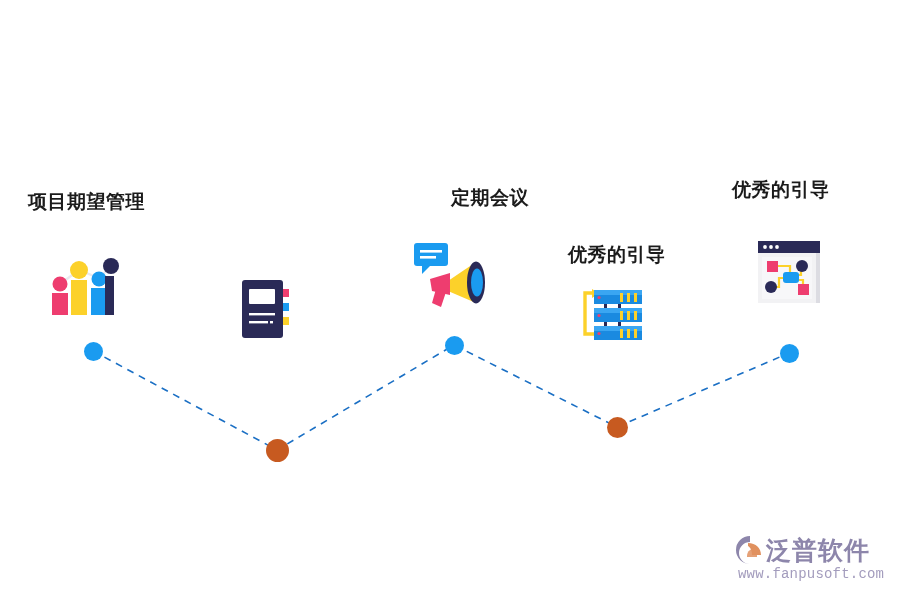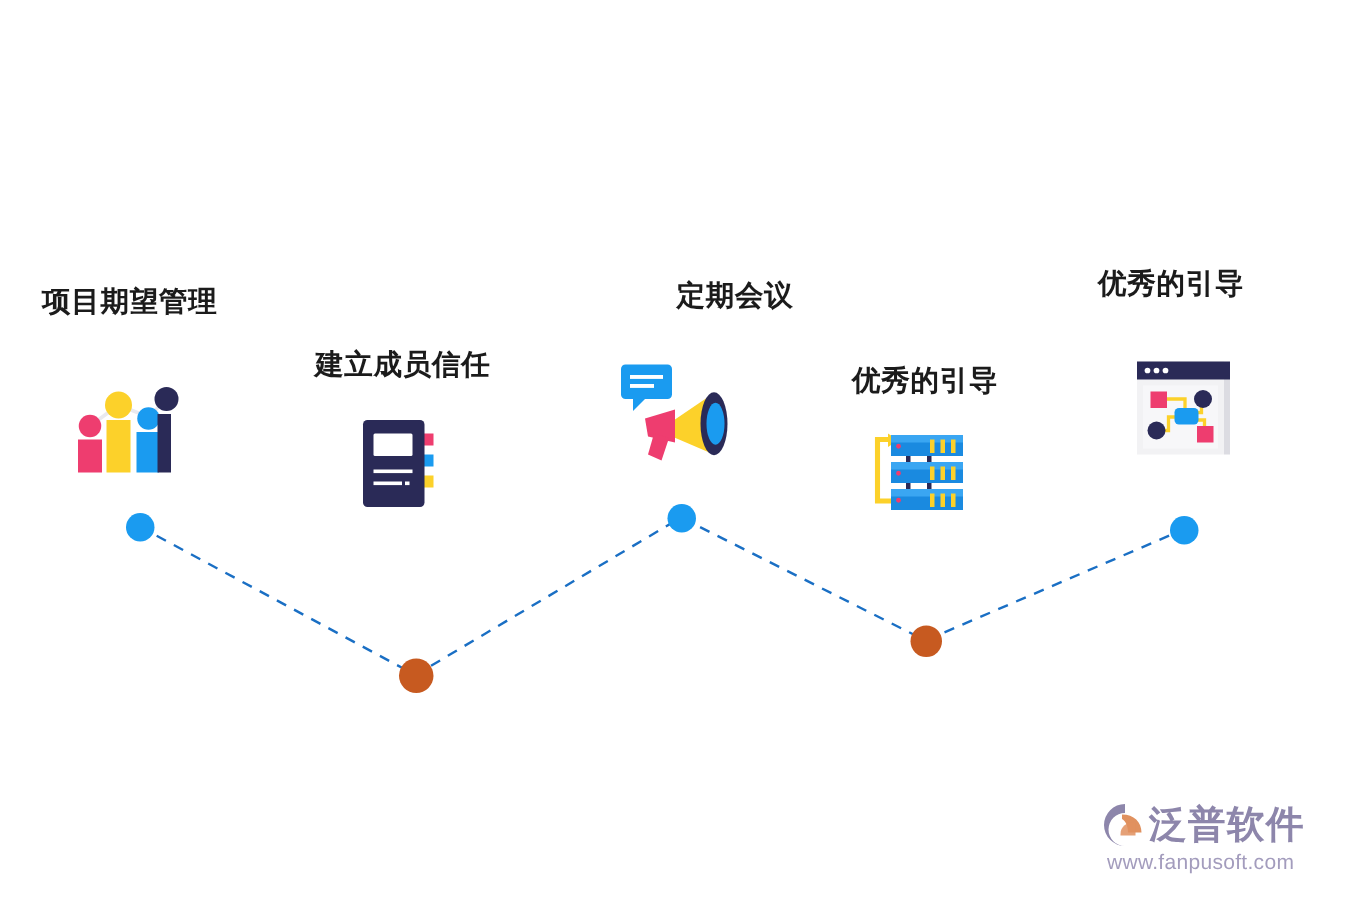--- a/index.html
+++ b/index.html
@@ -50,21 +50,21 @@
     font-weight:bold;
     color:#8d86ab;
     letter-spacing:1px;
     line-height:30px;
     white-space:nowrap;
   }
   #wm-url {
     position:absolute;
     left:6px; top:33px;
     font-size:14px;
-    font-family:Liberation Sans, sans-serif;
+    font-family:Liberation Mono, monospace;
     color:#a39cbd;
     letter-spacing:0.2px;
     white-space:nowrap;
   }
   #wm-mark { position:absolute; left:2px; top:2px; }
 </style>
 </head>
 <body>
 
 <div id="stage" style="width: 900px; height: 456px; background: rgb(255, 255, 255);">
@@ -85,21 +85,20 @@
       <circle cx="51" cy="23" r="7.5" fill="#1a9bf0"></circle>
       <circle cx="63" cy="10" r="8" fill="#2a2a57"></circle>
 
       <rect x="4" y="37" width="16" height="22" fill="#ee3d6f"></rect>
       <rect x="23" y="24" width="16" height="35" fill="#fcd12a"></rect>
       <rect x="43" y="32" width="15" height="27" fill="#1a9bf0"></rect>
       <rect x="57" y="20" width="9" height="39" fill="#2a2a57"></rect>
     </svg>
   </div>
 
-  <div class="node-label" style="left:210px; top:234px;">建立成员信任</div>
 
   <div class="icon-wrap" style="left:240px; top:278px;">
     <svg width="52" height="62" viewBox="0 0 52 62">
 
       <rect x="39" y="11" width="10" height="8" fill="#ee3d6f"></rect>
       <rect x="39" y="25" width="10" height="8" fill="#1a9bf0"></rect>
       <rect x="39" y="39" width="10" height="8" fill="#fcd12a"></rect>
 
       <rect x="2" y="2" width="41" height="58" rx="3" fill="#2a2a57"></rect>
 

